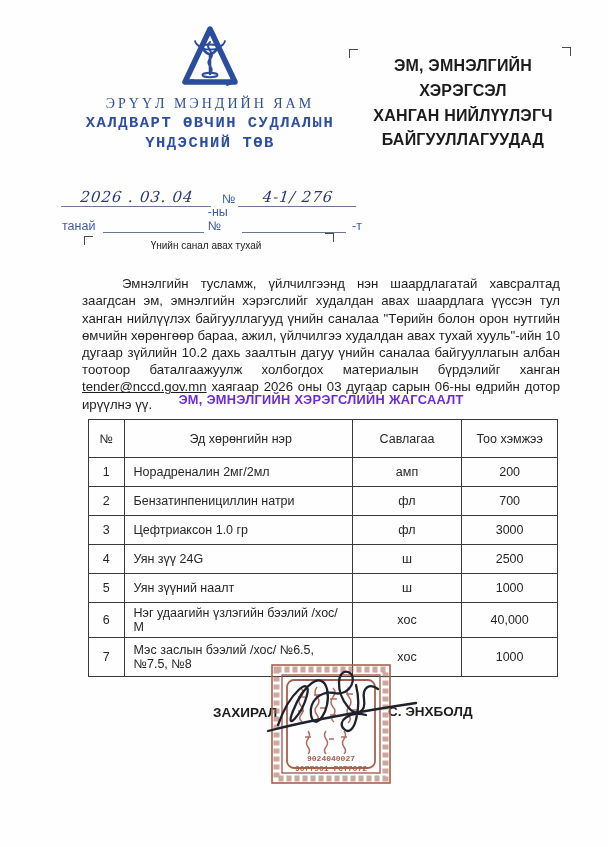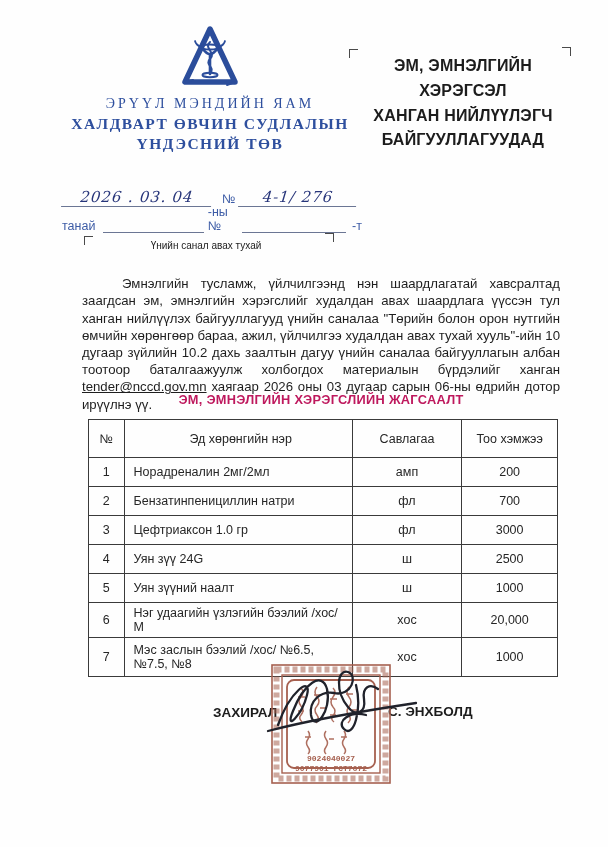--- a/index.html
+++ b/index.html
@@ -10,21 +10,21 @@
   }
 
   
   .letterhead{position:absolute; left:70px; top:24px; width:280px; text-align:center;}
   .logo{display:block; margin:0 auto 6px auto;}
   .ministry{
     font-family:"Liberation Serif", serif; font-size:14px; letter-spacing:3px;
     color:#2e4f9e; margin-top:4px; white-space:nowrap;
   }
   .orgname{
-    font-family:Liberation Serif, serif; font-weight:bold; font-size:15.5px;
+    font-family:Liberation Mono, monospace; font-weight:bold; font-size:15.5px;
     letter-spacing:1.5px; color:#2e4f9e; line-height:1.1; margin-top:3px; white-space:nowrap;
   }
   .address{margin-top:6px; font-size:8.8px; line-height:1.25; color:#4d66ad;}
 
   
   .recipient{
     position:absolute; left:352px; top:54px; width:222px; text-align:center;
     font-size:16px; font-weight:600; line-height:1.55; color:#1c1c1c; letter-spacing:.2px;
   }
   .cmark{position:absolute; width:8px; height:8px;}
@@ -64,21 +64,21 @@
   .bodypar{
     position:absolute; left:82px; top:262px; width:478px;
     font-size:13.2px; line-height:17.2px; text-align:justify; text-indent:40px;
     color:#1e1e1e;
   }
   .email{text-decoration:underline;}
 
   
   .table-title{
     position:absolute; left:82px; top:392px; width:478px; text-align:center;
-    font-size:12.8px; font-weight:600; letter-spacing:.3px; color:#be185d;
+    font-size:12.8px; font-weight:600; letter-spacing:.3px; color:#6d28d9;
   }
   table.items{
     position:absolute; left:88px; top:419px; width:470px;
     border-collapse:collapse; font-size:12.5px; color:#262626;
     border:1.6px solid #2e2e2e;
   }
   table.items th, table.items td{border:1px solid #3a3a3a; padding:2px 4px;}
   table.items th{font-weight:normal; height:33px;}
   table.items td{height:24px;}
   table.items tr:nth-child(6) td{height:30px;}
@@ -186,21 +186,21 @@
         <tr>
           <td class="c0">5</td>
           <td class="c1">Уян зүүний наалт</td>
           <td class="c2">ш</td>
           <td class="c3">1000</td>
         </tr>
         <tr>
           <td class="c0">6</td>
           <td class="c1">Нэг удаагийн үзлэгийн бээлий /хос/ М</td>
           <td class="c2">хос</td>
-          <td class="c3">20,000</td>
+          <td class="c3">40,000</td>
         </tr>
         <tr>
           <td class="c0">7</td>
           <td class="c1">Мэс заслын бээлий /хос/ №6.5, №7.5, №8</td>
           <td class="c2">хос</td>
           <td class="c3">1000</td>
         </tr>
       </tbody>
   </table>
 

